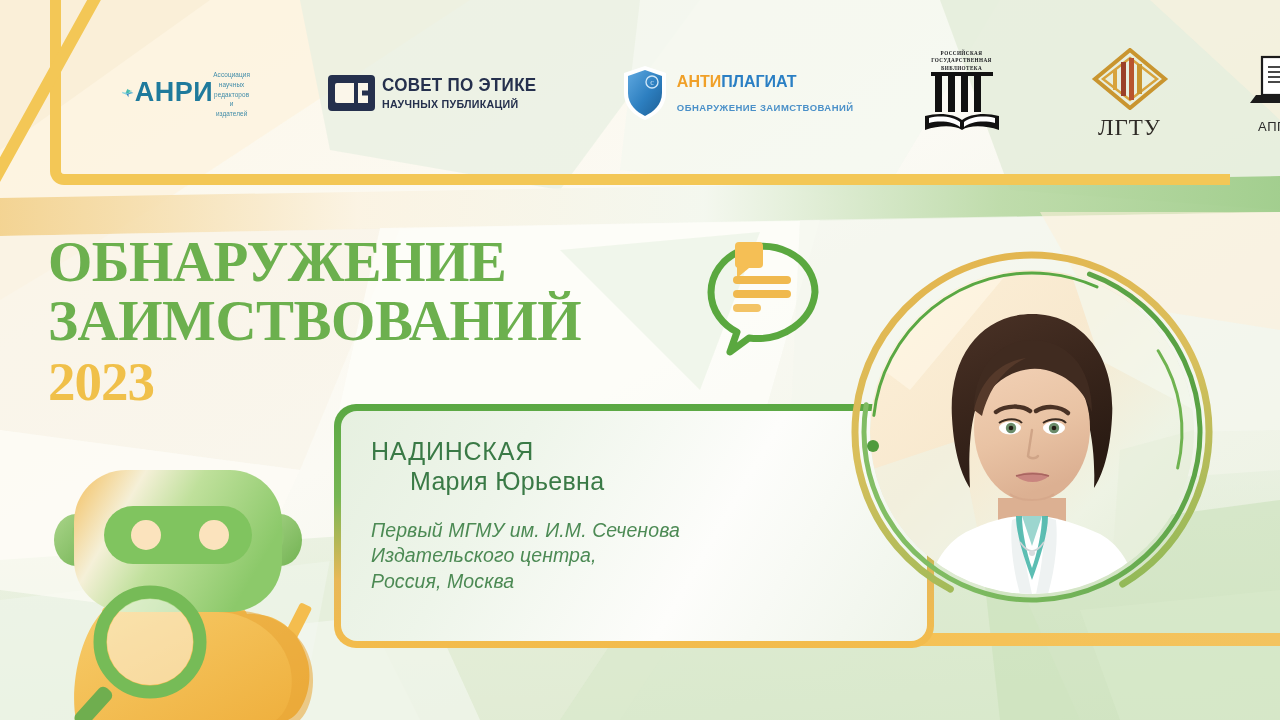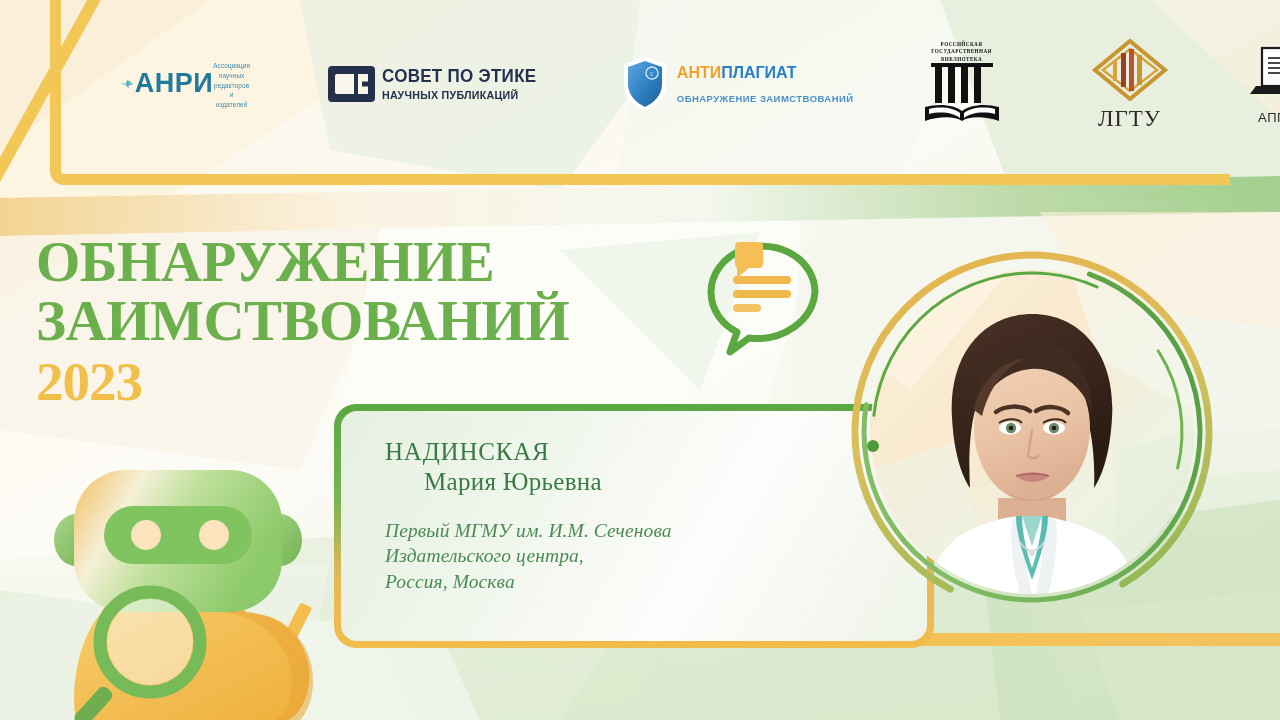--- a/index.html
+++ b/index.html
@@ -36,21 +36,21 @@
     background: #f3c756;
     transform: rotate(29deg);
     transform-origin: bottom center;
     border-radius: 3px;
     z-index: 4;
   }
 
   
   .logo-strip {
     position: absolute;
-    left: 120px; top: 29px;
+    left: 120px; top: 38px;
     width: 1090px; height: 110px;
     display: flex; align-items: center; gap: 0;
     z-index: 8;
   }
   .logo-cell {
     flex: 0 0 auto;
     display: flex; align-items: center; justify-content: center;
   }
 
   
@@ -121,21 +121,21 @@
 
   
   .appoer { width: 92px; text-align: center; }
   .appoer-word {
     font-family: "Liberation Sans", sans-serif;
     font-size: 13px; color: #2c2c2c; letter-spacing: .6px; line-height: 1;
     margin-top: 1px;
   }
 
   
-  .title-block { position: absolute; left: 36px; top: 232px; z-index: 9; }
+  .title-block { position: absolute; left: 48px; top: 232px; z-index: 9; }
   .title-line {
     font-family: "Liberation Serif", serif;
     font-weight: 700;
     font-size: 57px;
     line-height: 1.04;
     letter-spacing: -.5px;
     color: #6cb04e;
     white-space: nowrap;
   }
   .title-year {
@@ -161,23 +161,22 @@
     position: absolute; inset: 0;
     border-radius: 22px;
     background: linear-gradient(to bottom, #5aa843 0%, #76b653 38%, #e8b858 72%, #f3bc4c 100%);
     padding: 7px;
   }
   .card-inner {
     position: relative;
     width: 100%; height: 100%;
     border-radius: 16px;
     background: linear-gradient(120deg,#e6f0e0 0%, #eef5ea 28%, #fdfdfb 62%, #eef4e9 100%);
-    padding: 26px 30px 0 44px;
+    padding: 26px 30px 0 30px;
     overflow: hidden;
-    font-family: Liberation Serif, serif;
   }
   .sp-last {
     font-size: 25px; color: #3a7a46; letter-spacing: .8px;
     line-height: 1.18; font-weight: 400;
   }
   .sp-first {
     font-size: 25px; color: #3a7a46; letter-spacing: .3px;
     line-height: 1.18; font-weight: 400; margin-left: 39px;
   }
   .sp-aff {

